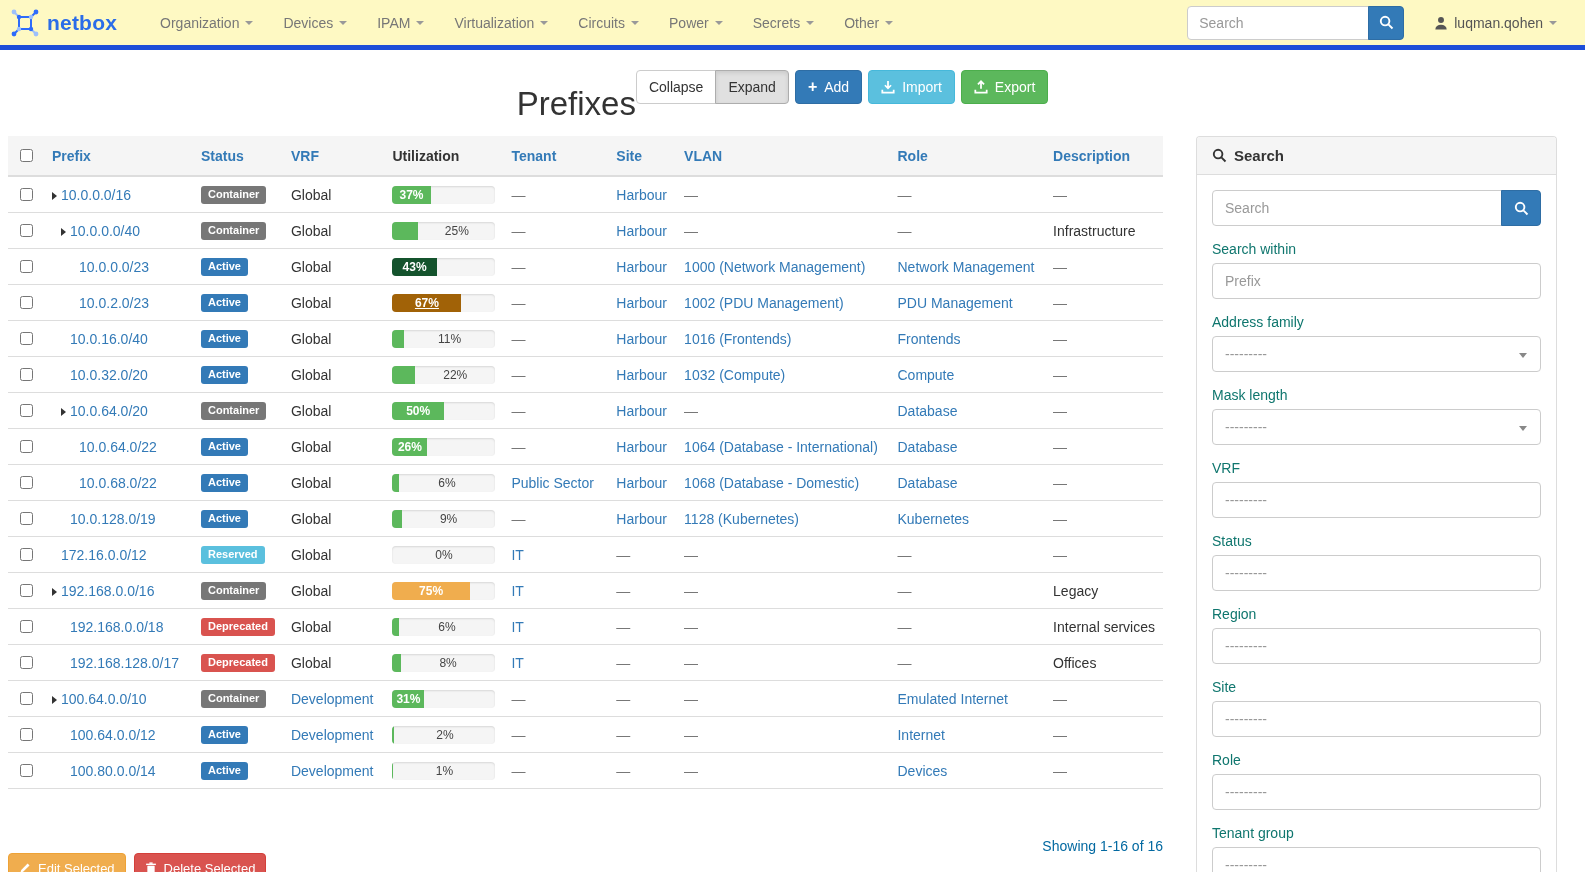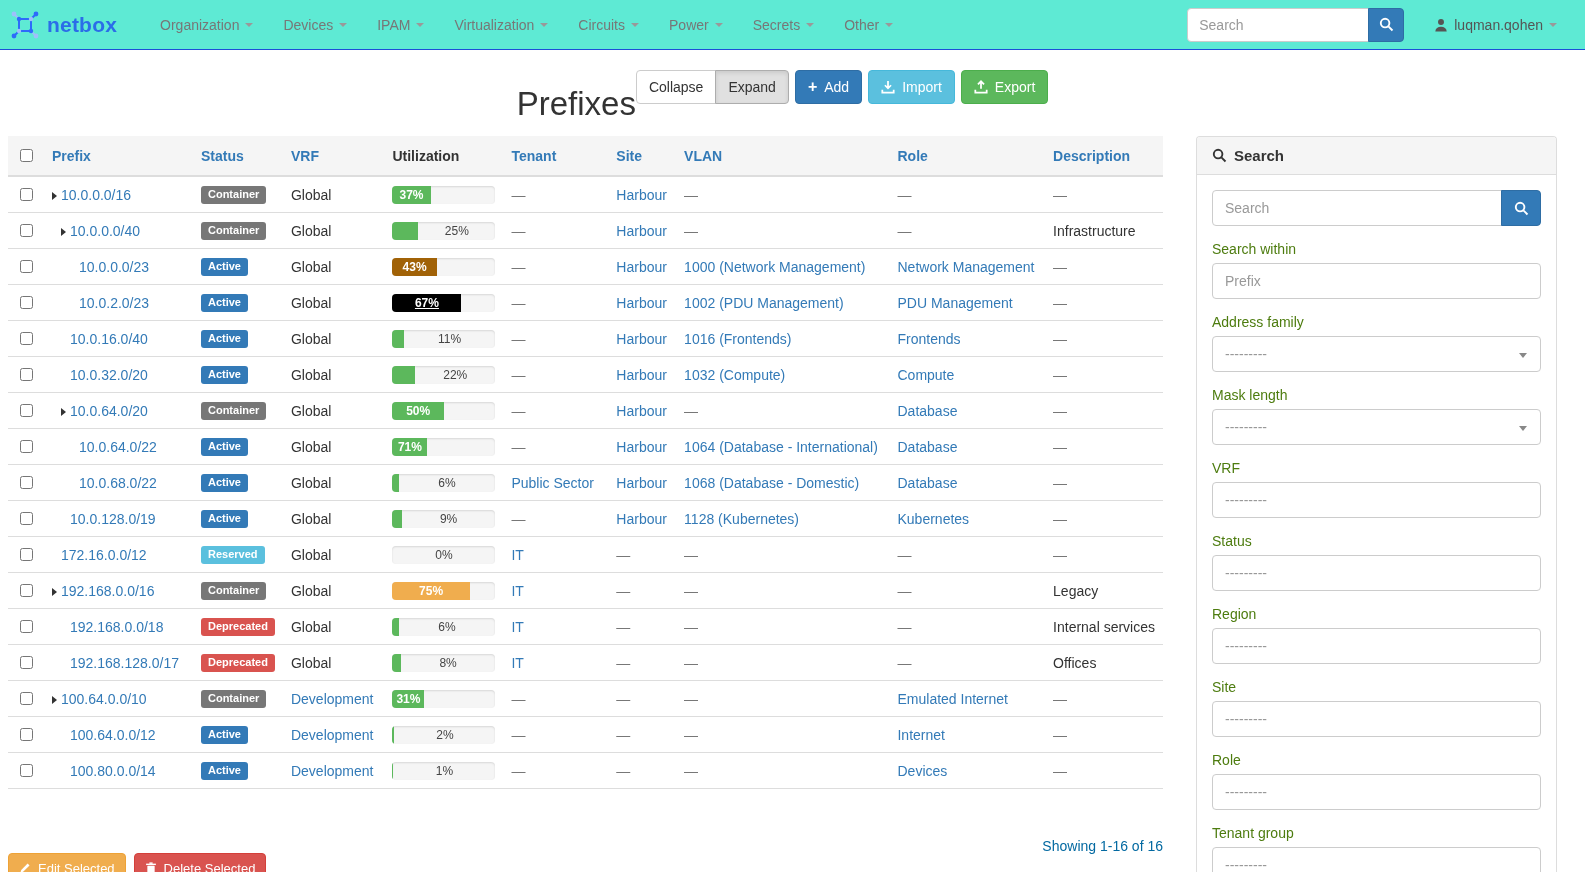--- a/index.html
+++ b/index.html
@@ -5,21 +5,21 @@
   * { box-sizing: border-box; }
   html,body { margin:0; padding:0; }
   body {
     width:1585px; height:872px; overflow:hidden;
     font-family:"Liberation Sans", sans-serif;
     font-size:14px; color:#333; background:#fff;
   }
   a { color:#337ab7; text-decoration:none; }
 
   
-  .navbar { height:50px; background:#5eead4; border-bottom:1px solid #1d4ed8;
+  .navbar { height:50px; background:#fef9c3; border-bottom:5px solid #1d4ed8;
     display:flex; align-items:center; padding:0 28px 0 10px; }
   .brand { display:flex; align-items:center; gap:7px; margin-right:28px; cursor:pointer; }
   .brand-text { color:#2b6de8; font-size:21px; font-weight:bold; letter-spacing:.2px; }
   .nav-menus { display:flex; align-items:center; }
   .nav-item { color:#777; padding:0 15px; height:50px; display:flex; align-items:center; gap:6px; cursor:pointer; }
   .caret-down { width:0; height:0; border-left:4px solid transparent; border-right:4px solid transparent; border-top:4px solid #999; display:inline-block; }
   .nav-right { margin-left:auto; display:flex; align-items:center; }
   .nav-search { display:flex; }
   .nav-search input { width:182px; height:34px; border:1px solid #ccc; border-radius:4px 0 0 4px; padding:0 11px; font-size:14px; outline:none; font-family:inherit; }
   .nav-search input::placeholder { color:#999; }
@@ -79,21 +79,21 @@
   .showing { margin-left:auto; color:#0369a1; }
 
   
   .sidebar-header { background:#f5f5f5; padding:10px 15px; border-bottom:1px solid #ddd; font-weight:bold; font-size:15px; color:#333; display:flex; align-items:center; gap:7px; border-radius:3px 3px 0 0; }
   .sidebar-body { padding:15px; }
   .input-group { display:flex; }
   .input-group input { flex:1; min-width:0; height:36px; border:1px solid #ccc; border-radius:4px 0 0 4px; padding:0 12px; font-size:14px; outline:none; font-family:inherit; }
   .input-group input::placeholder { color:#999; }
   .input-group .sbtn { width:40px; height:36px; background:#337ab7; border:1px solid #2e6da4; border-radius:0 4px 4px 0; margin-left:-1px; display:flex; align-items:center; justify-content:center; cursor:pointer; }
   .field { margin-top:15px; }
-  .field > label { display:block; margin-bottom:6px; color:#4d7c0f; }
+  .field > label { display:block; margin-bottom:6px; color:#0f766e; }
   .field input.txt { width:100%; height:36px; border:1px solid #ccc; border-radius:4px; padding:0 12px; font-size:14px; outline:none; font-family:inherit; }
   .field input.txt::placeholder { color:#999; }
   .fbox { height:36px; border:1px solid #ccc; border-radius:4px; display:flex; align-items:center; padding:0 12px; color:#999; background:#fff; position:relative; cursor:pointer; }
   .fbox.has-caret::after { content:""; position:absolute; right:13px; top:16px; border-left:4px solid transparent; border-right:4px solid transparent; border-top:5px solid #888; }
 </style>
 </head>
 <body>
 
 <div class="navbar">
   <div class="brand">
@@ -260,37 +260,37 @@
               <td><span class="dash">—</span></td>
               <td><span>Infrastructure</span></td>
             </tr>
             <tr>
               <td><input type="checkbox" style=""></td>
               <td style="padding-left: 26px;"><span class="tri-spacer"></span><a href="#">10.0.0.0/23</a></td>
               <td><span class="badge" style="background: rgb(51, 122, 183);">Active</span></td>
               <td><span>Global</span></td>
               <td>
                 <div class="util">
-                  <div class="fill" style="width: 43%; background: #a16207; text-align: right;">43%</div>
+                  <div class="fill" style="width: 43%; background: #14532d; text-align: right;">43%</div>
                 </div>
               </td>
               <td><span class="dash">—</span></td>
               <td><a href="#">Harbour</a></td>
               <td><a href="#">1000 (Network Management)</a></td>
               <td><a href="#">Network Management</a></td>
               <td><span class="dash">—</span></td>
             </tr>
             <tr>
               <td><input type="checkbox" style=""></td>
               <td style="padding-left: 26px;"><span class="tri-spacer"></span><a href="#">10.0.2.0/23</a></td>
               <td><span class="badge" style="background: rgb(51, 122, 183);">Active</span></td>
               <td><span>Global</span></td>
               <td>
                 <div class="util">
-                  <div class="fill" style="width: 67%; background: #000000; text-decoration: underline;">67%</div>
+                  <div class="fill" style="width: 67%; background: #a16207; text-decoration: underline;">67%</div>
                 </div>
               </td>
               <td><span class="dash">—</span></td>
               <td><a href="#">Harbour</a></td>
               <td><a href="#">1002 (PDU Management)</a></td>
               <td><a href="#">PDU Management</a></td>
               <td><span class="dash">—</span></td>
             </tr>
             <tr>
               <td><input type="checkbox" style=""></td>
@@ -342,21 +342,21 @@
               <td><a href="#">Database</a></td>
               <td><span class="dash">—</span></td>
             </tr>
             <tr>
               <td><input type="checkbox" style=""></td>
               <td style="padding-left: 26px;"><span class="tri-spacer"></span><a href="#">10.0.64.0/22</a></td>
               <td><span class="badge" style="background: rgb(51, 122, 183);">Active</span></td>
               <td><span>Global</span></td>
               <td>
                 <div class="util">
-                  <div class="fill" style="width: 34%; background: rgb(92, 184, 92);">71%</div>
+                  <div class="fill" style="width: 34%; background: rgb(92, 184, 92);">26%</div>
                 </div>
               </td>
               <td><span class="dash">—</span></td>
               <td><a href="#">Harbour</a></td>
               <td><a href="#">1064 (Database - International)</a></td>
               <td><a href="#">Database</a></td>
               <td><span class="dash">—</span></td>
             </tr>
             <tr>
               <td><input type="checkbox" style=""></td>

